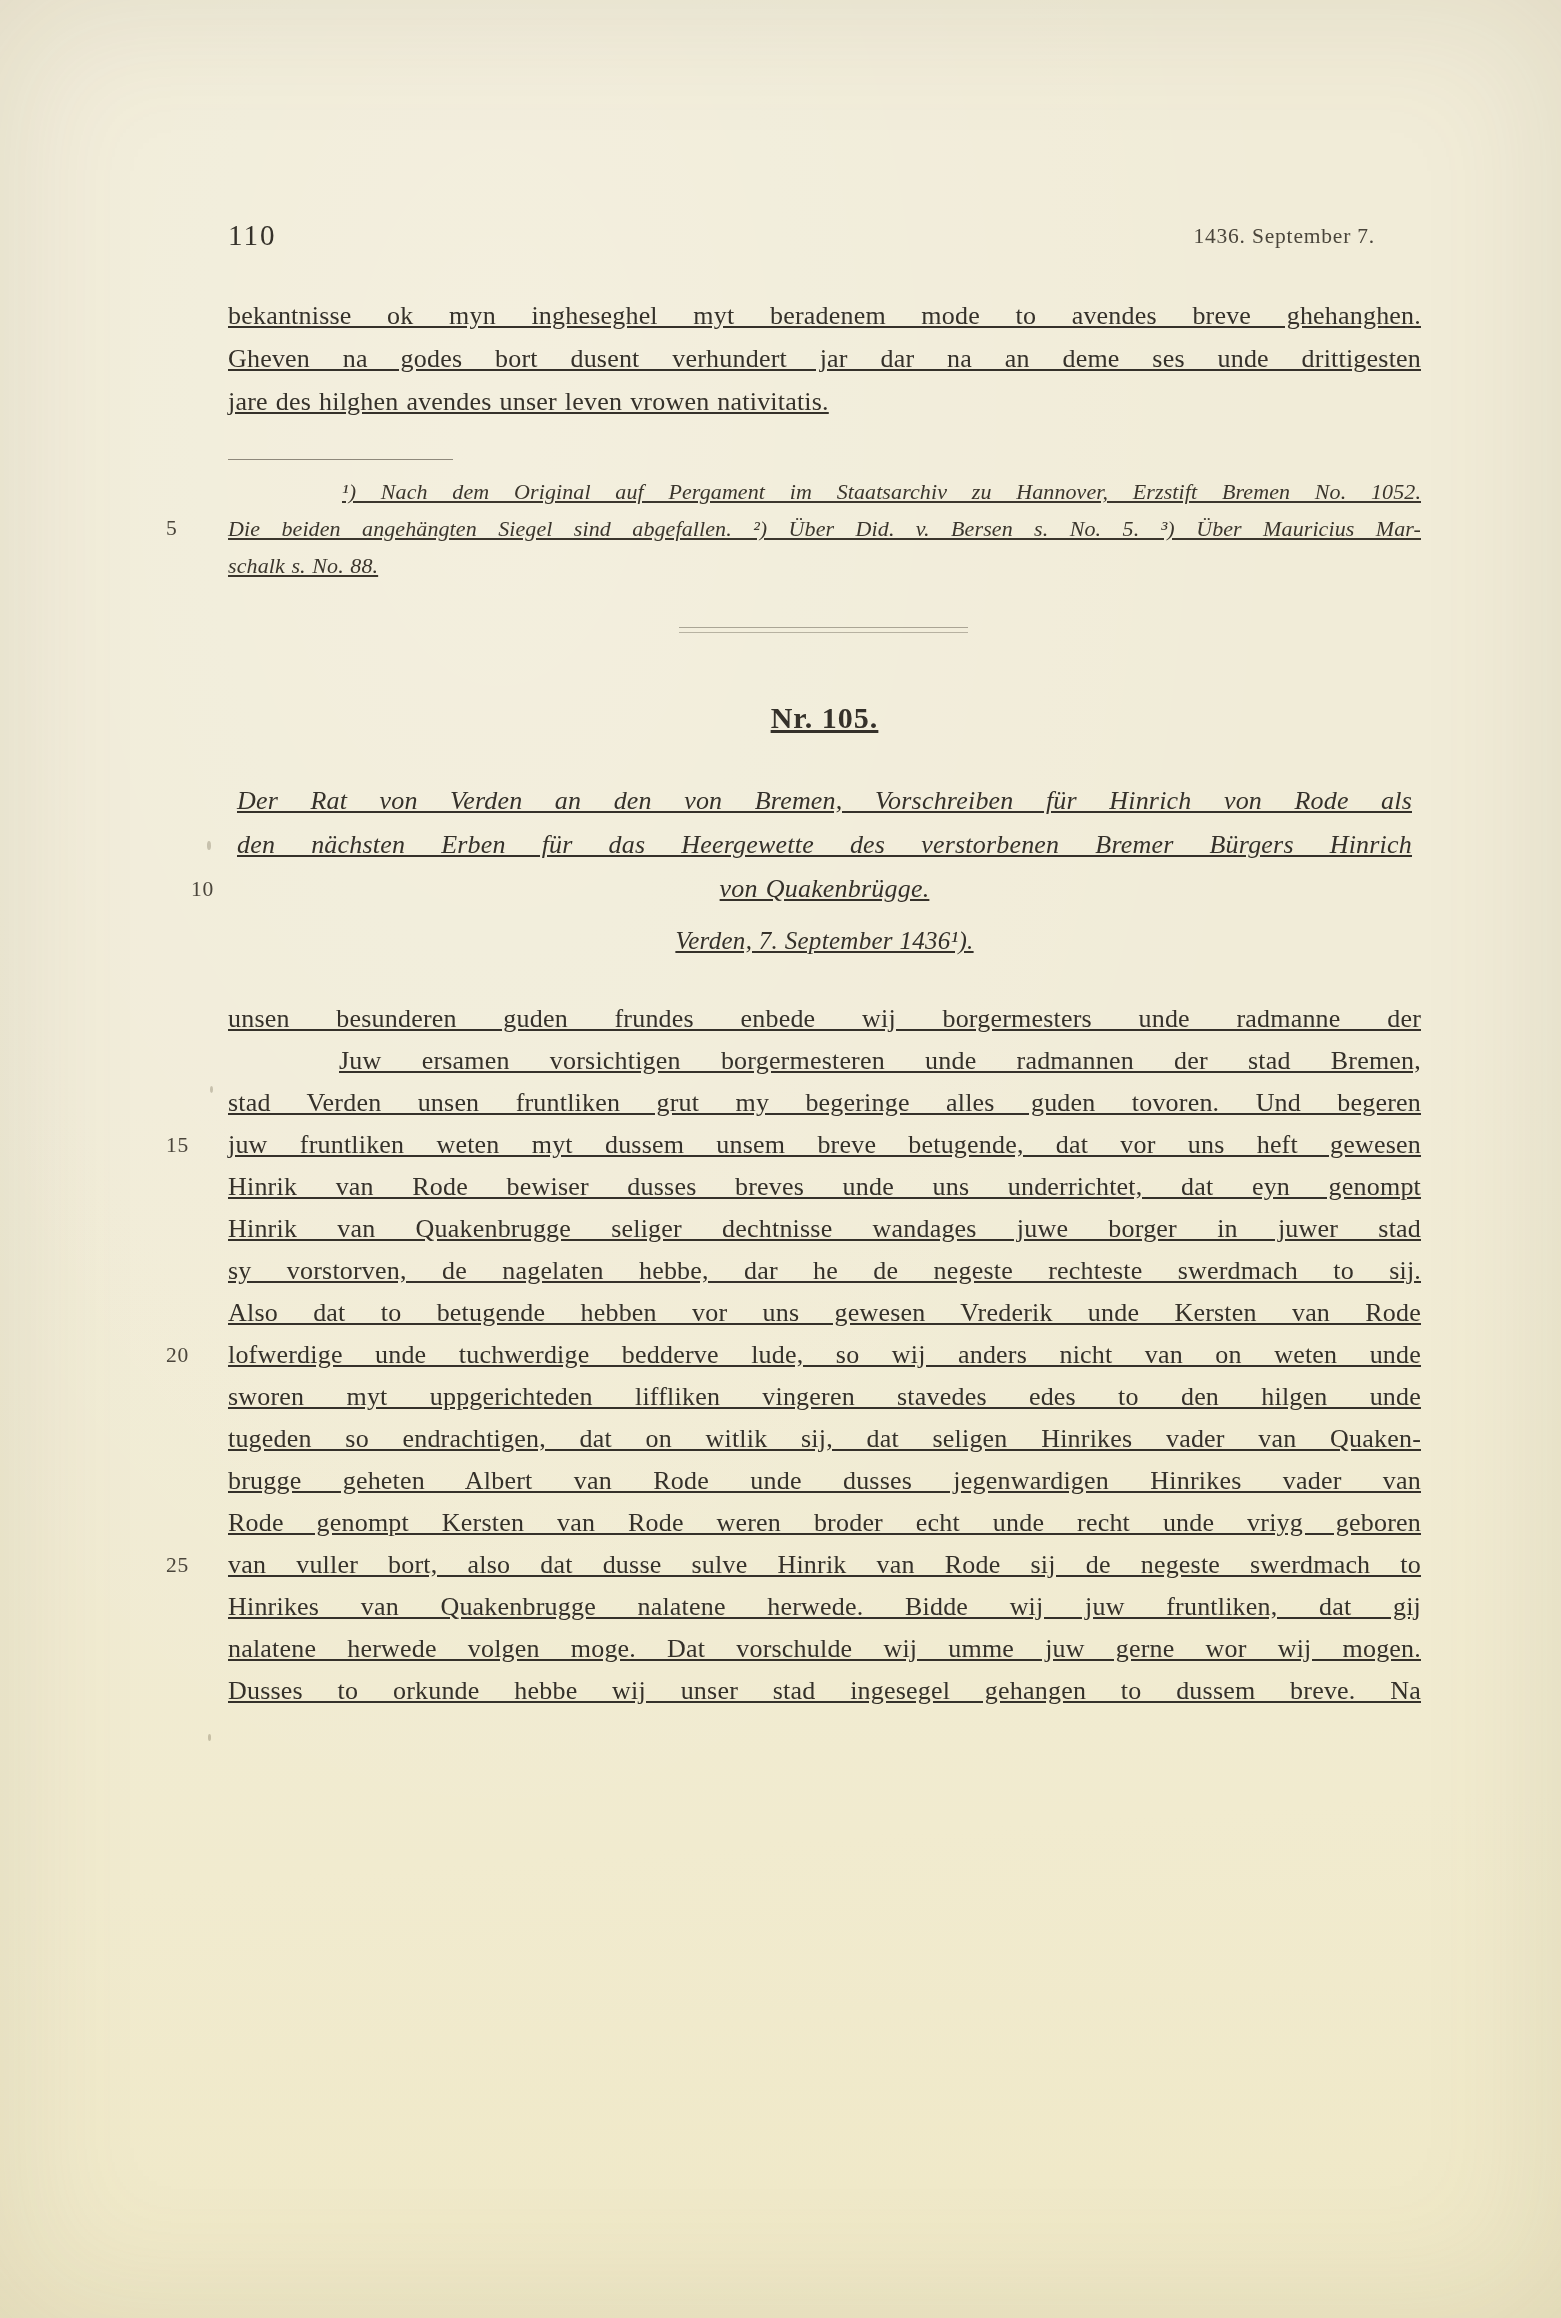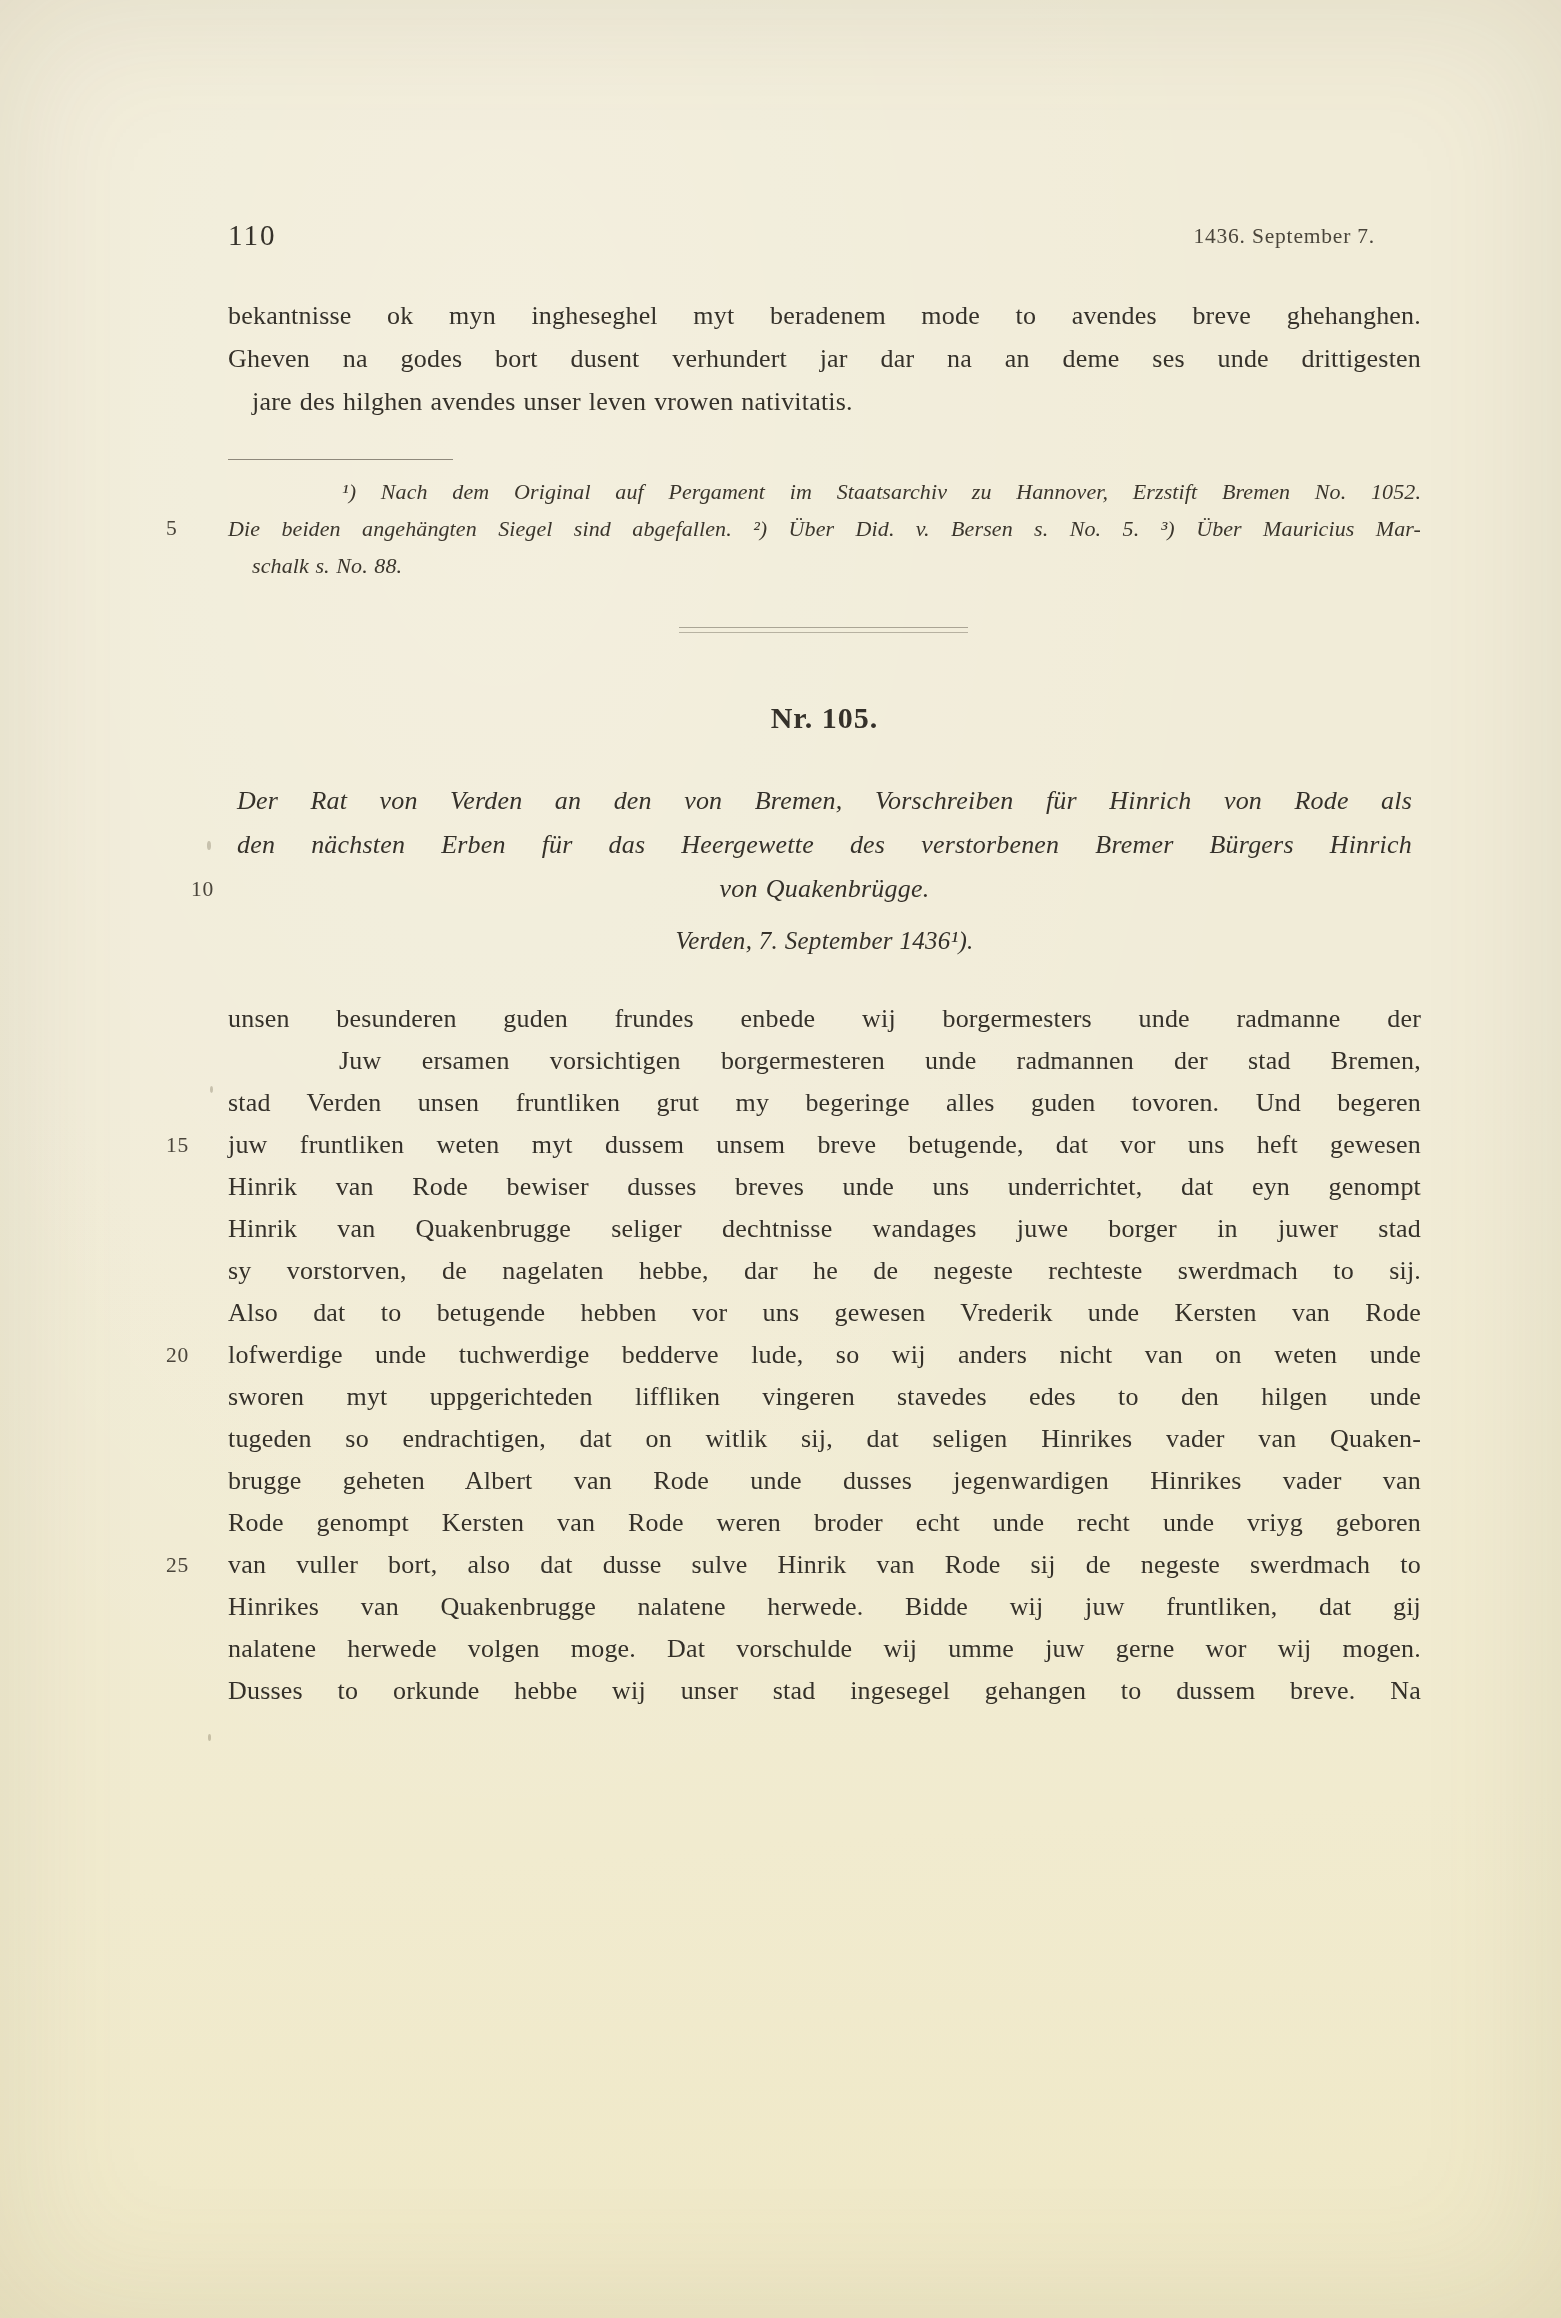--- a/index.html
+++ b/index.html
@@ -18,32 +18,32 @@
   }
   .page {
     position:relative;
     width:1561px; height:2319px;
     overflow:hidden;
     background:
       radial-gradient(ellipse at 32% 18%, rgba(255,255,255,0.16), rgba(255,255,255,0) 55%),
       linear-gradient(176deg, var(--paper) 0%, var(--paper) 46%, #f1ebcf 78%, var(--paper_deep) 100%);
     box-shadow: inset 0 0 143px rgba(118,106,74,0.14);
   }
-  .tb { position:absolute; left:228px; width:1193px; }
+  .tb { position:absolute; left:228px; width:1193px;text-decoration:underline; }
 
   
   .header { top:219px; height:36px; }
   .pagenum { position:absolute; left:0; top:0; font-size:29px; letter-spacing:2px; }
   .runhead { position:absolute; left:0; right:46px; top:4.6px; text-align:right;
              font-size:21.5px; letter-spacing:0.8px; color:var(--ink_light); }
 
   
   .line { position:relative; }
   .jl { text-align: justify; text-align-last: justify; }
-  .ll { text-align: left; margin-left: 24px; }
+  .ll { text-align: left; }
   .cl { text-align: center; }
   .mnum {
     position:absolute; left:-62px; top:0; width:39px;
     text-align:right; font-style:normal; font-size:21.5px;
     color:var(--ink_light); letter-spacing:0.7px;
   }
 
   .continuation { top:294px; font-size:26px; line-height:43px;
                   letter-spacing:0.2px; word-spacing:1.3px; }
 

